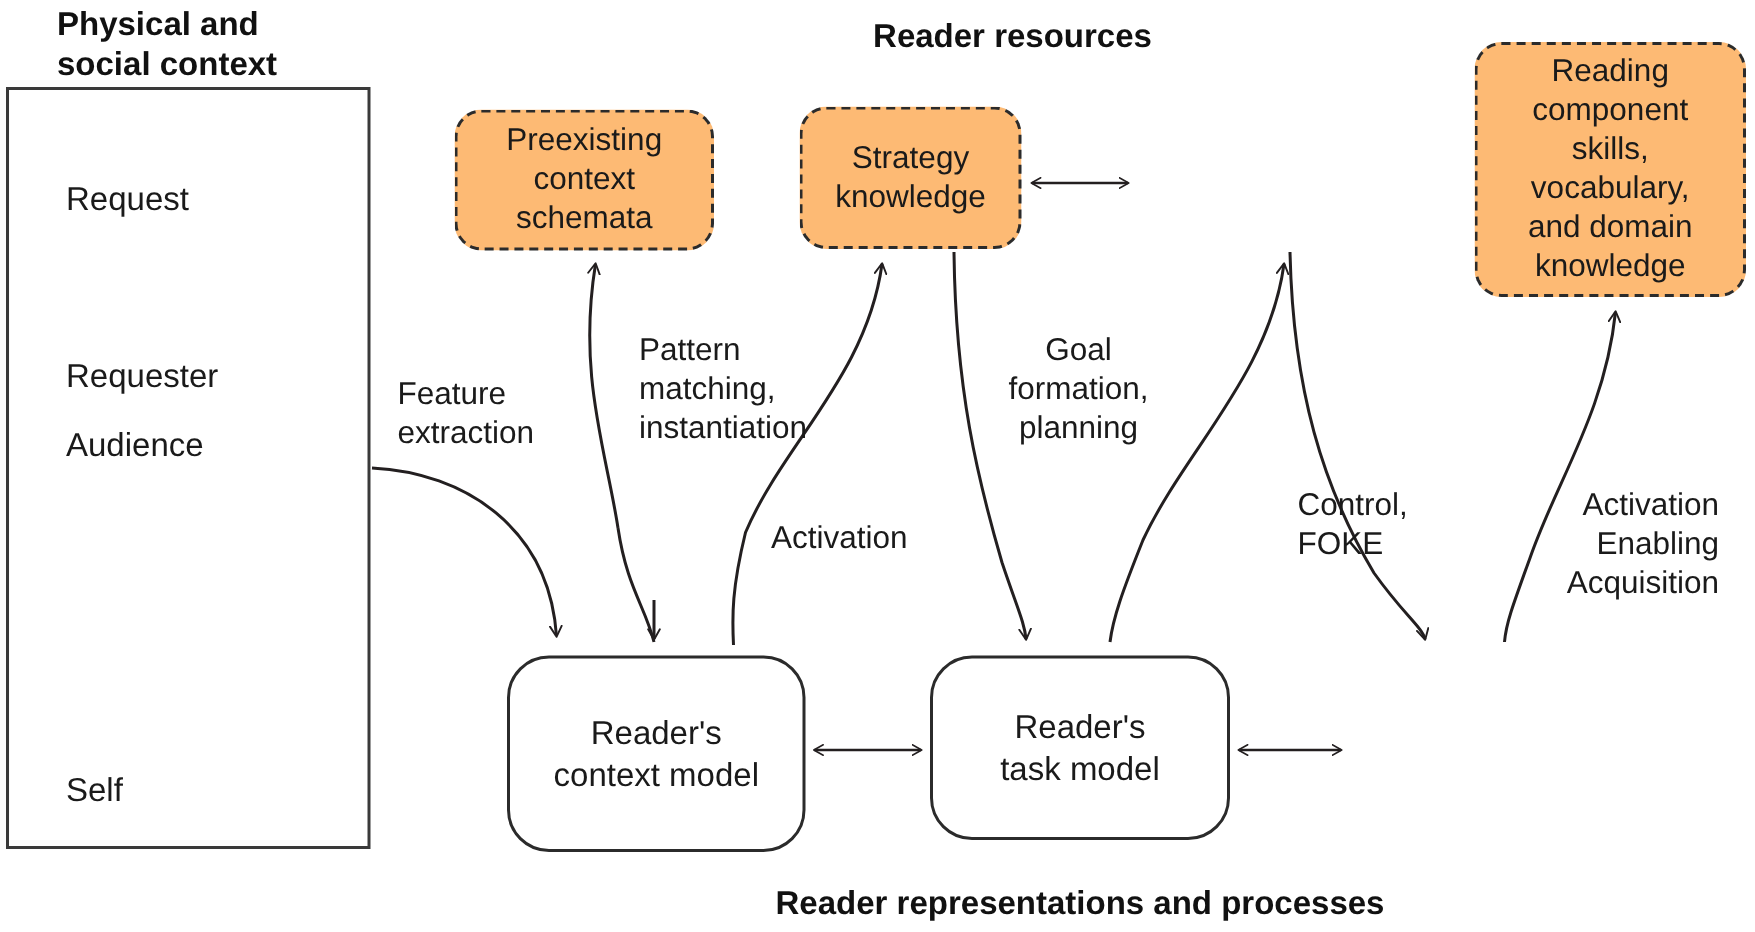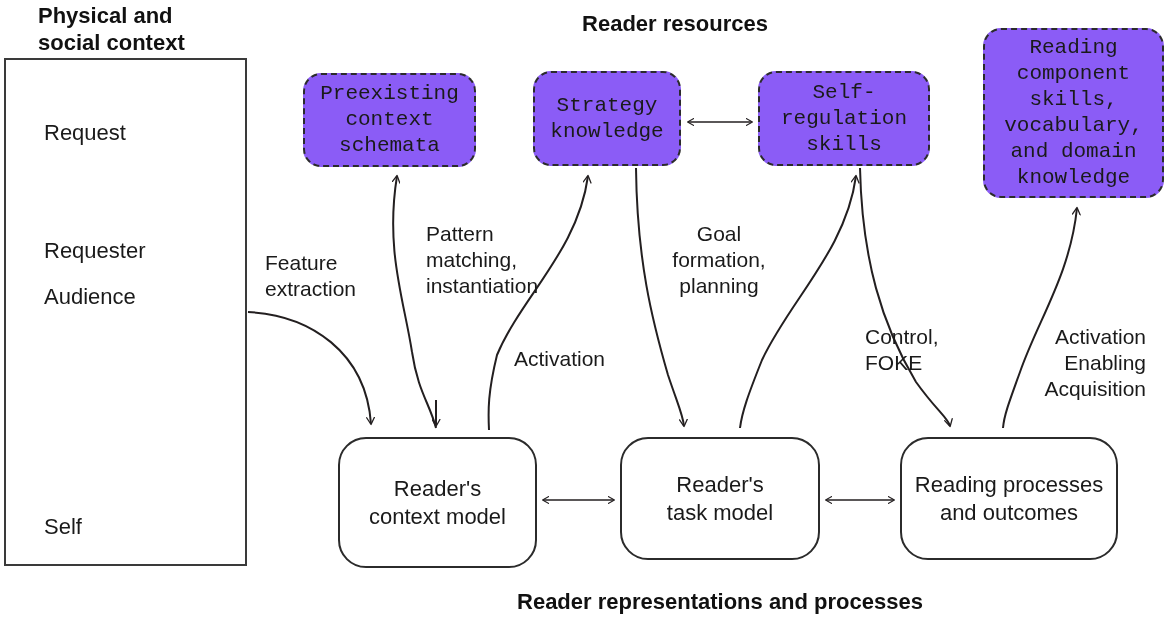--- a/index.html
+++ b/index.html
@@ -60,31 +60,30 @@
     position: absolute;
     font-size: 22px;
     line-height: 29px;
     color: #1a1a1a;
     white-space: pre-line;
   }
   .box-dashed {
     position: absolute;
     border: 2px dashed #2b2b2b;
     border-radius: 18px;
-    background: #8b5cf6;
+    background: #fdba74;
     box-sizing: border-box;
     display: flex;
     align-items: center;
     justify-content: center;
     text-align: center;
     font-size: 21px;
     line-height: 26px;
     color: #1a1a1a;
     white-space: pre-line;
-    font-family: Liberation Mono, monospace;
   }
   .box-round {
     position: absolute;
     border: 2px solid #2b2b2b;
     border-radius: 28px;
     background: #ffffff;
     box-sizing: border-box;
     display: flex;
     align-items: center;
     justify-content: center;
@@ -115,39 +114,34 @@
   <div class="ctx-item" style="left:44px; top:282px;">Audience</div>
   <div class="ctx-item" style="left:44px; top:512px;">Self</div>
 
   <div class="box-dashed" style="left:303px; top:73px; width:173px; height:94px;">Preexisting
 context
 schemata</div>
 
   <div class="box-dashed" style="left:533px; top:71px; width:148px; height:95px;">Strategy
 knowledge</div>
 
-  <div class="box-dashed" style="left:758px; top:71px; width:172px; height:95px;">Self-
-regulation
-skills</div>
 
   <div class="box-dashed" style="left:983px; top:28px; width:181px; height:170px;">Reading
 component
 skills,
 vocabulary,
 and domain
 knowledge</div>
 
   <div class="box-round" style="left:338px; top:437px; width:199px; height:131px;">Reader's
 context model</div>
 
   <div class="box-round" style="left:620px; top:437px; width:200px; height:123px;">Reader's
 task model</div>
 
-  <div class="box-round" style="left:900px; top:437px; width:218px; height:123px;">Reading processes
-and outcomes</div>
 
   <svg class="layer" viewBox="0 0 1170 621">
     <defs>
       <marker id="ah" viewBox="0 0 12 12" refX="9.5" refY="6" markerWidth="9" markerHeight="9" orient="auto-start-reverse" markerUnits="userSpaceOnUse">
         <path d="M 0.8 0.8 L 10.2 6 L 0.8 11.2" fill="none" stroke="#231f20" stroke-width="1.7" stroke-linecap="round" stroke-linejoin="round"></path>
       </marker>
       <marker id="ah2" viewBox="0 0 12 12" refX="9.5" refY="6" markerWidth="8" markerHeight="8" orient="auto-start-reverse" markerUnits="userSpaceOnUse">
         <path d="M 0.8 0.8 L 10.2 6 L 0.8 11.2" fill="none" stroke="#231f20" stroke-width="1.6" stroke-linecap="round" stroke-linejoin="round"></path>
       </marker>
     </defs>

